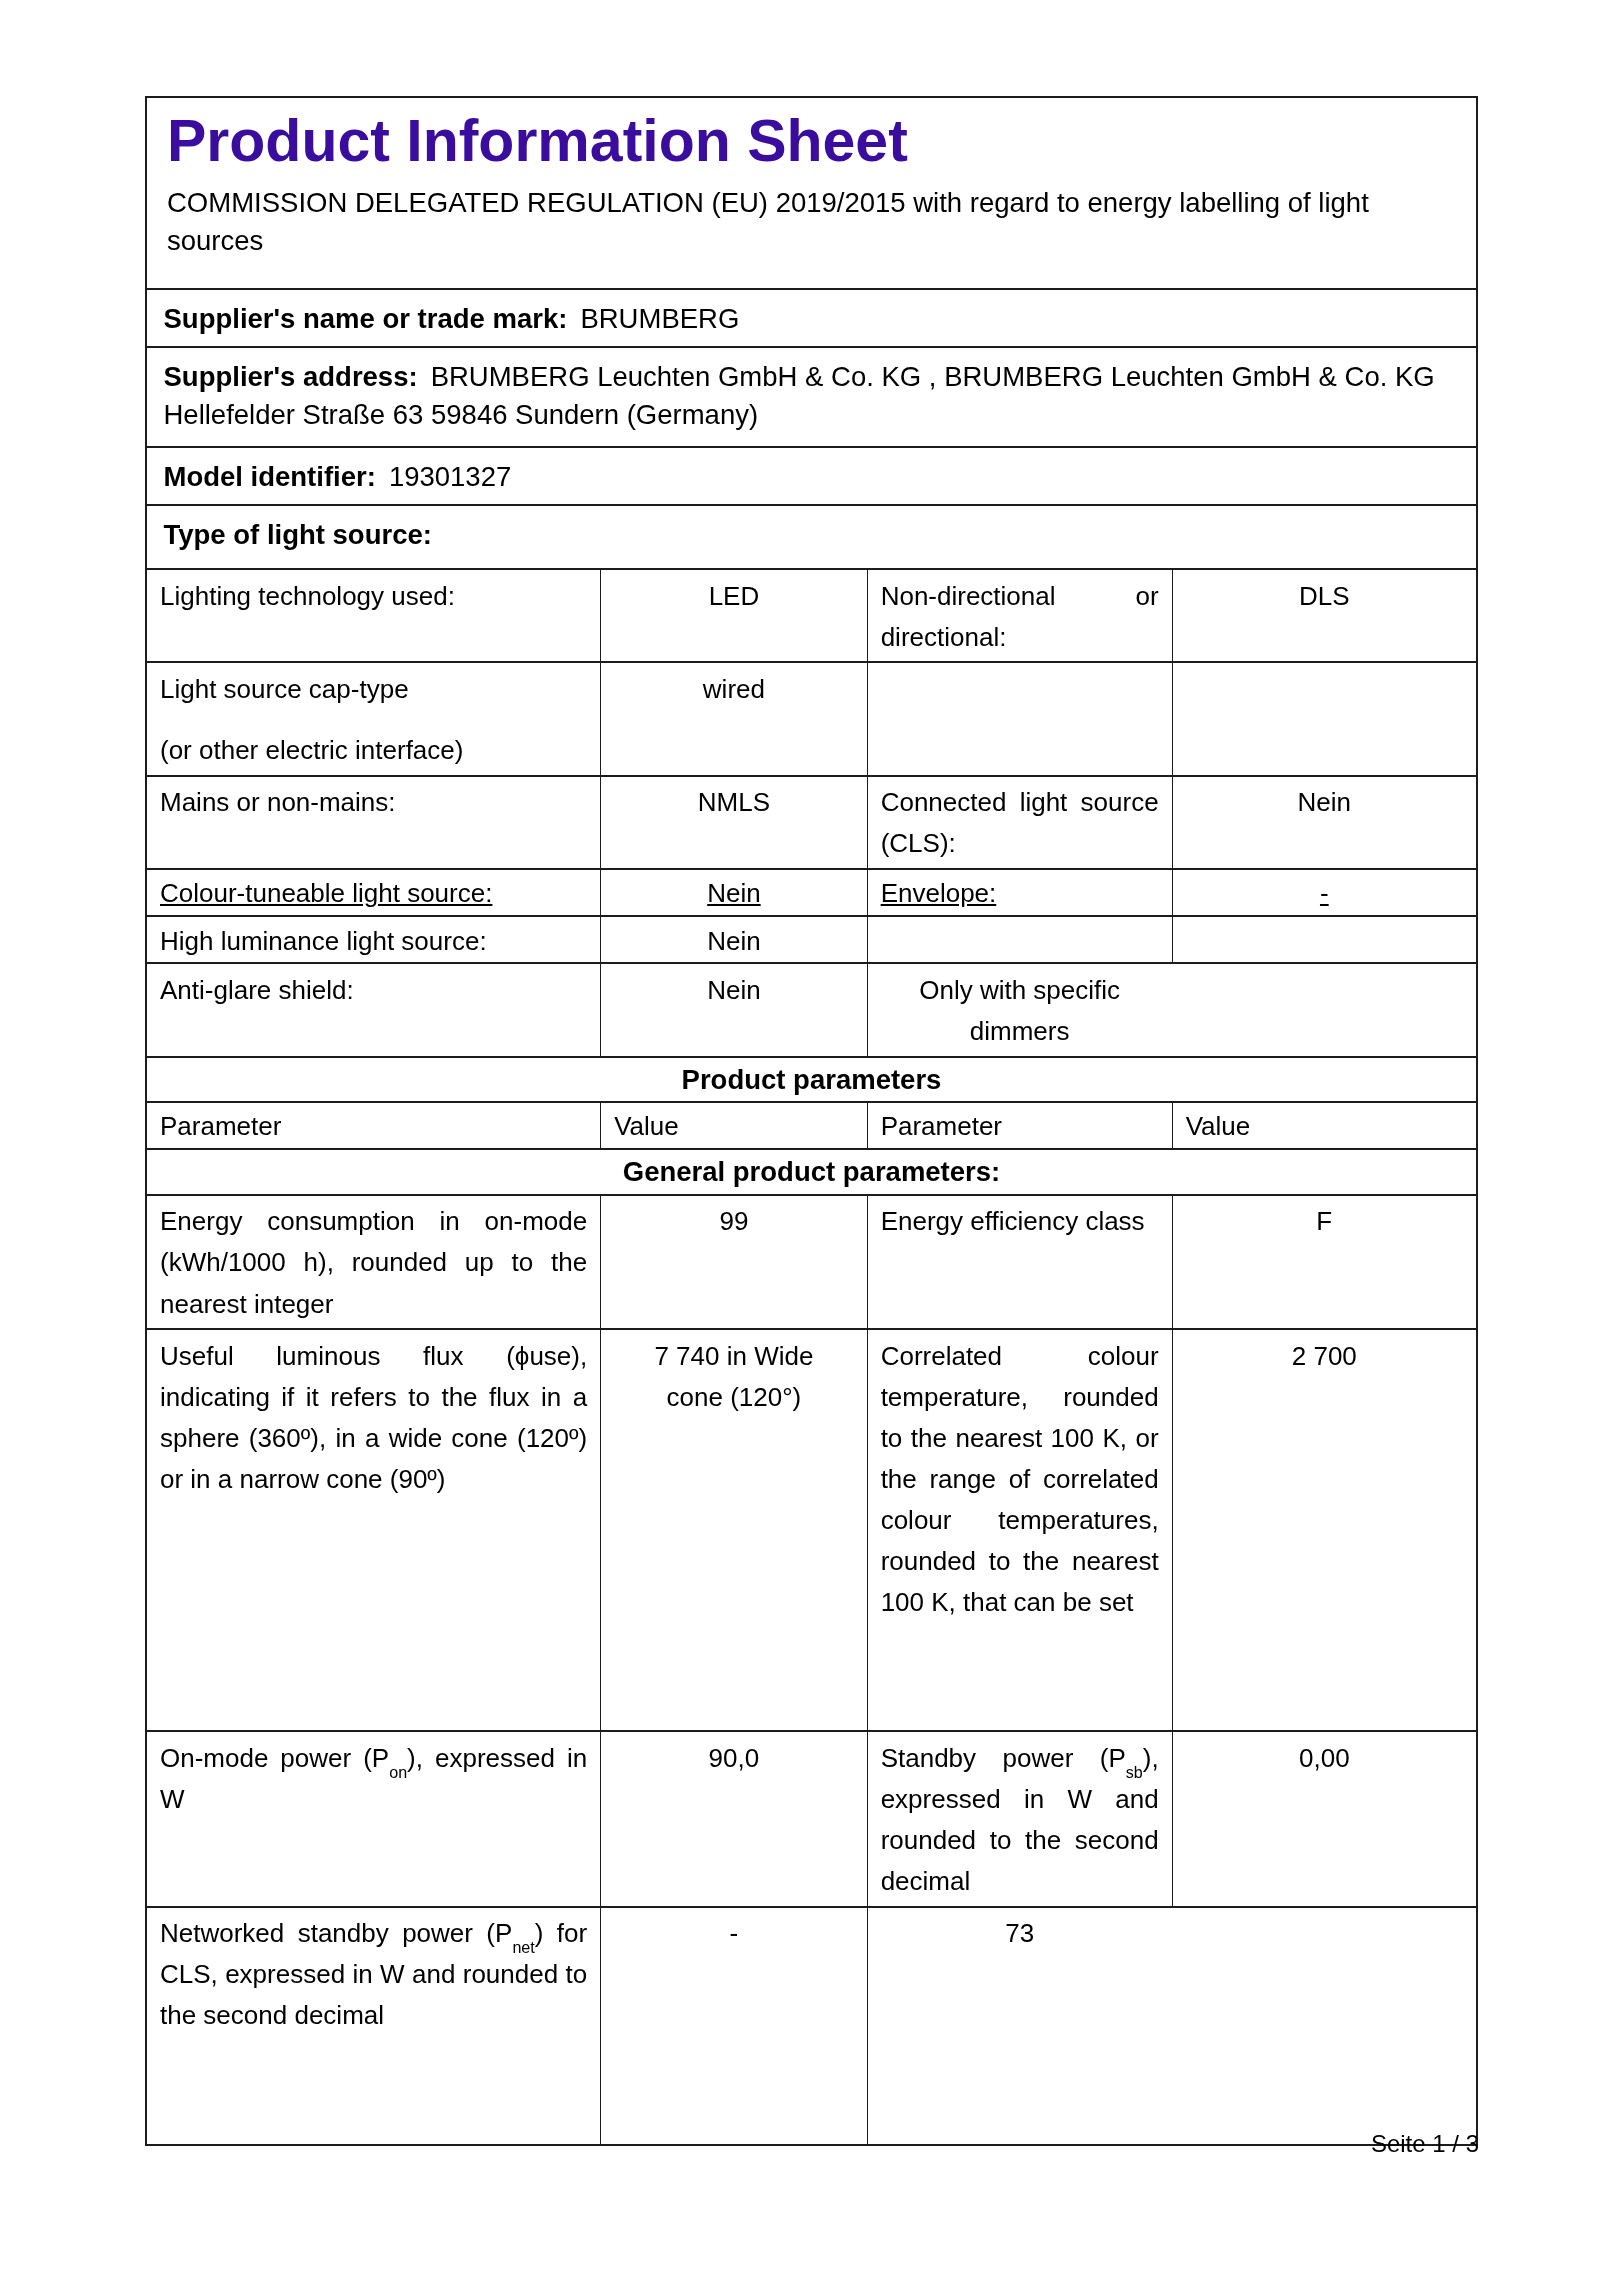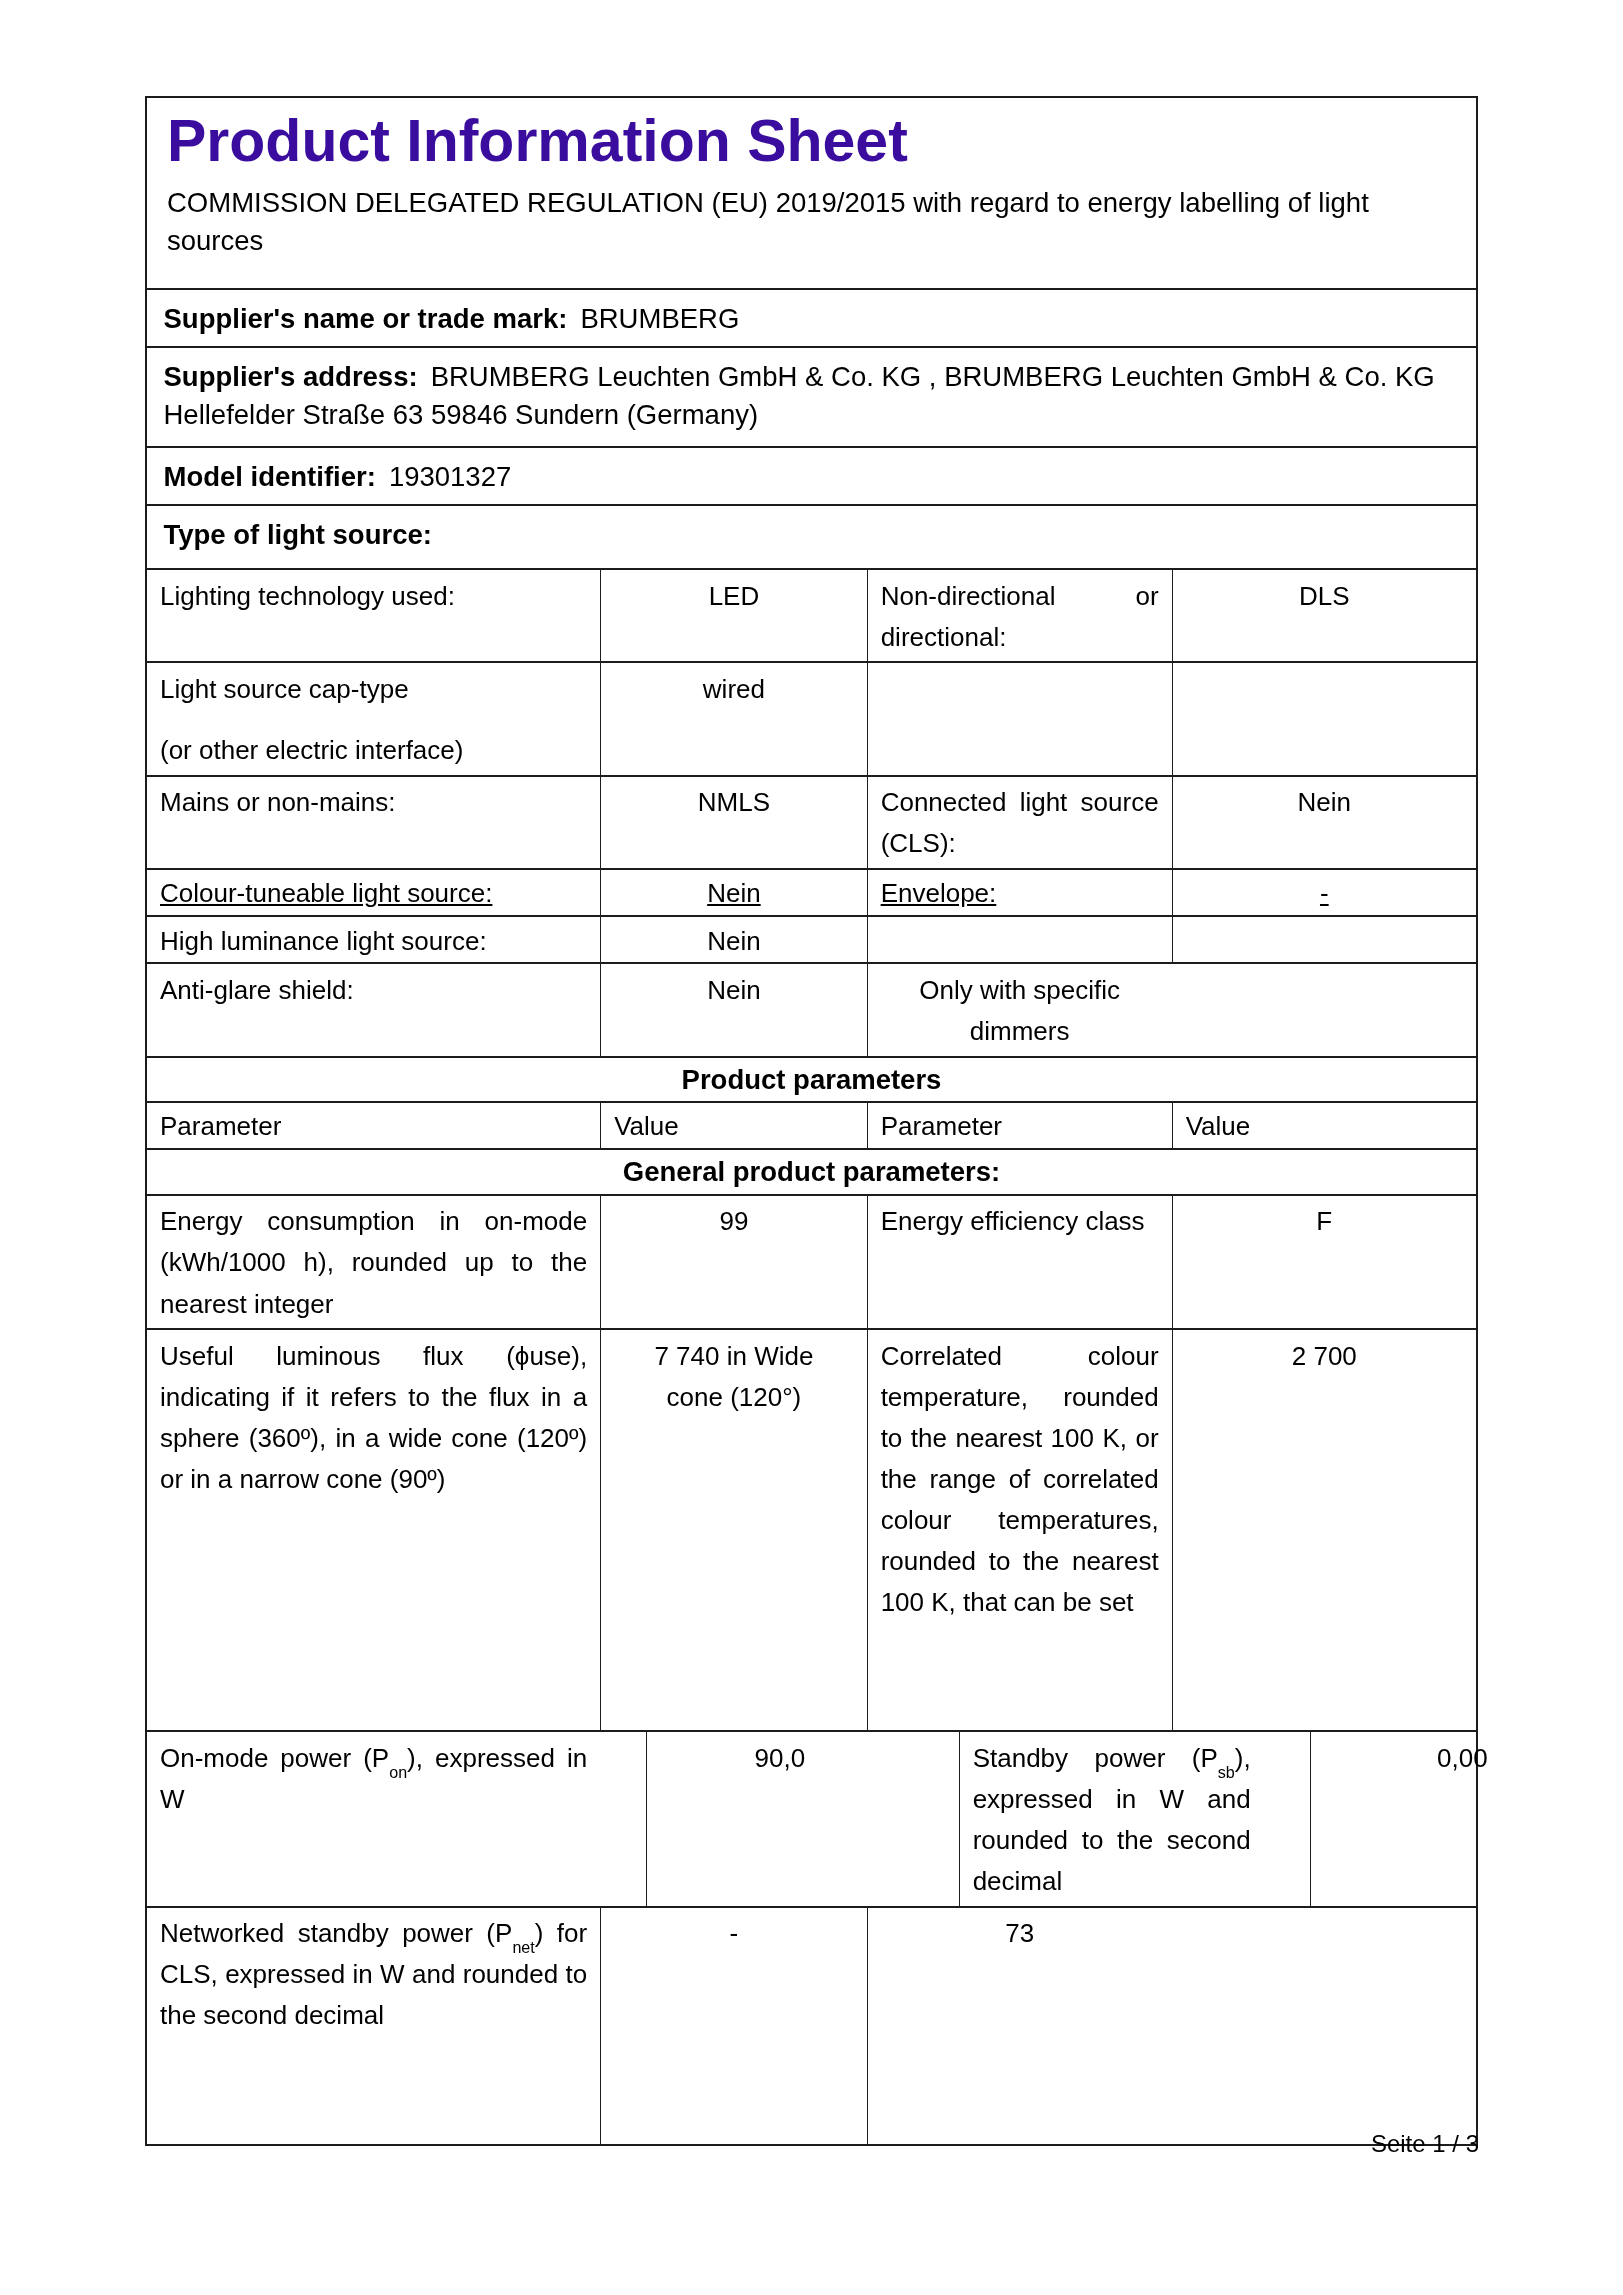--- a/index.html
+++ b/index.html
@@ -179,21 +179,21 @@
       <div class="cell val">F</div>
     </div>
 
     <div class="row grid-row" style="min-height:402px;">
       <div class="cell param">Useful luminous flux (ϕuse), indicating if it refers to the flux in a sphere (360º), in a wide cone (120º) or in a narrow cone (90º)</div>
       <div class="cell val"><span class="narrow-val">7 740 in Wide cone (120°)</span></div>
       <div class="cell param">Correlated colour temperature, rounded to the nearest 100 K, or the range of correlated colour temperatures, rounded to the nearest 100 K, that can be set</div>
       <div class="cell val">2 700</div>
     </div>
 
-    <div class="row grid-row" style="min-height:161px;gap:46px;">
+    <div class="row grid-row" style="min-height:161px;">
       <div class="cell param"><span>On-mode power (P</span><sub class="scr">on</sub><span>), expressed in W</span></div>
       <div class="cell val">90,0</div>
       <div class="cell param"><span>Standby power (P</span><sub class="scr">sb</sub><span>), expressed in W and rounded to the second decimal</span></div>
       <div class="cell val">0,00</div>
     </div>
 
     <div class="row grid-row" style="min-height:238px;">
       <div class="cell param"><span>Networked standby power (P</span><sub class="scr">net</sub><span>) for CLS, expressed in W and rounded to the second decimal</span></div>
       <div class="cell val">-</div>
       <div class="cell val">73</div>

